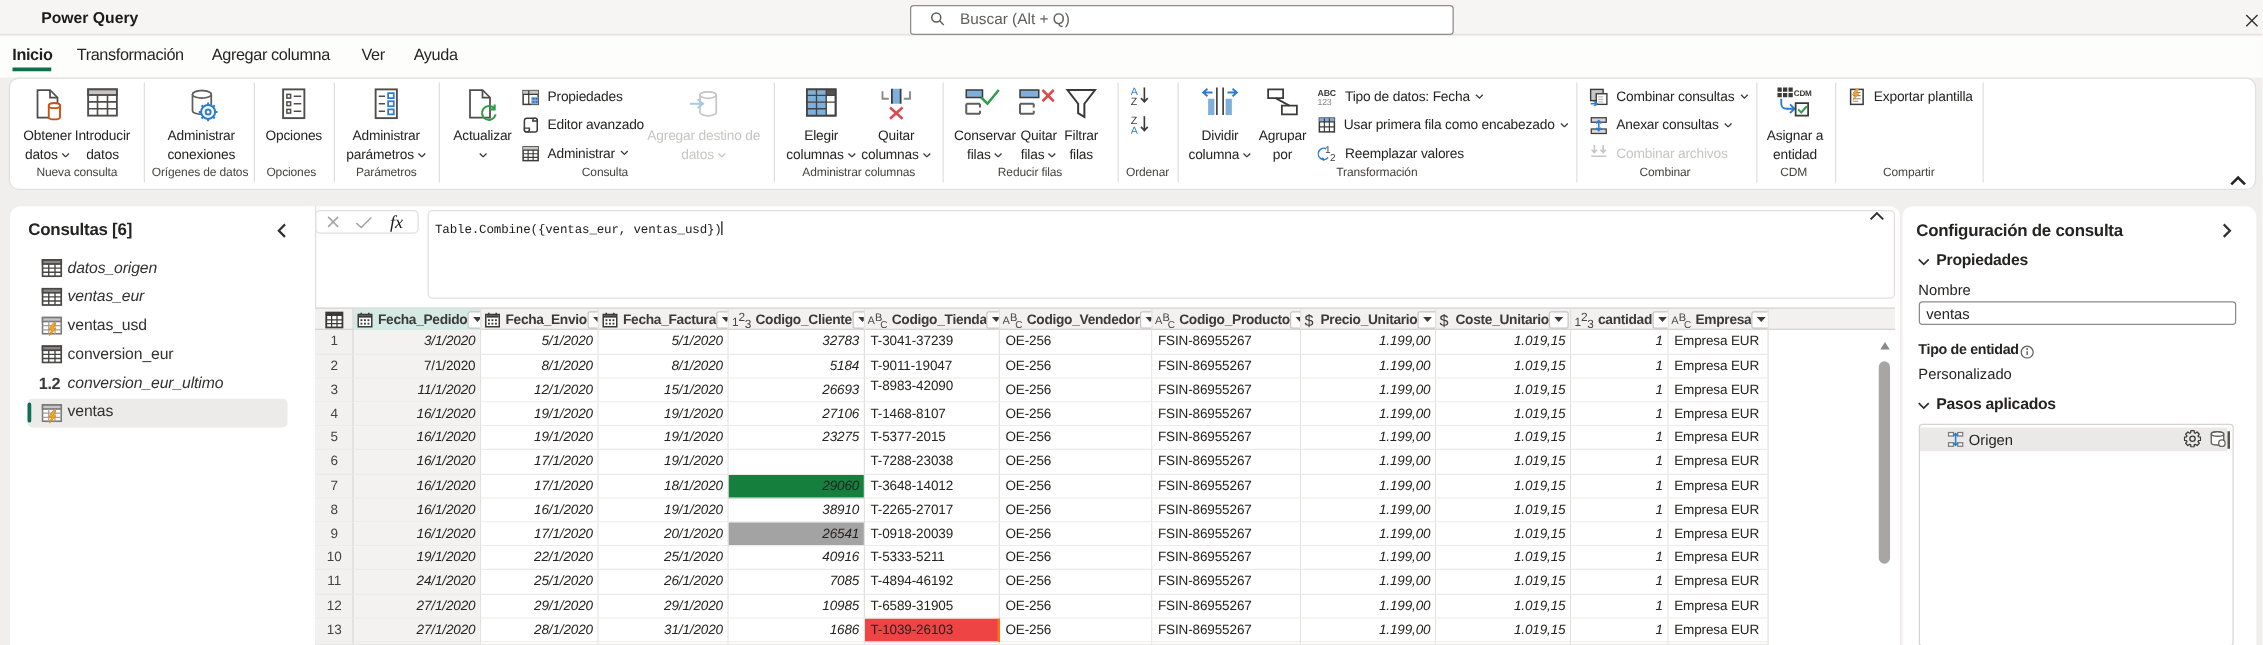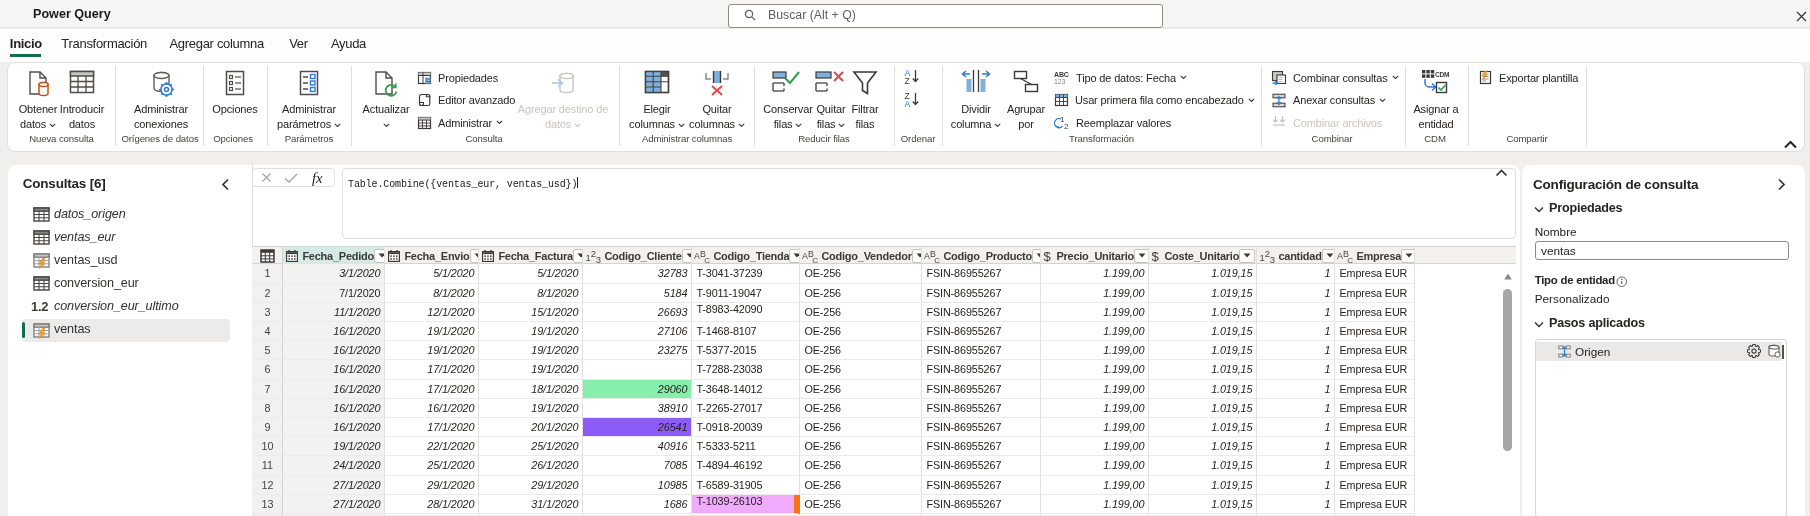--- a/index.html
+++ b/index.html
@@ -751,21 +751,21 @@
     </div>
     <div class="abs" style="left:283.4px;top:379.6px;width:102px;height:19.2px;background:#f3f2f1;border-right:1px solid #e3e1df;border-bottom:1px solid #ecebe9;display:flex;align-items:center;padding:0 4px;overflow:hidden;">
       <span style="margin-left:auto;font-size:10.8px;color:#252321;letter-spacing:-0.1px;font-style:italic;">16/1/2020</span>
     </div>
     <div class="abs" style="left:385.4px;top:379.6px;width:94px;height:19.2px;background:#fff;border-right:1px solid #e3e1df;border-bottom:1px solid #ecebe9;display:flex;align-items:center;padding:0 4px;overflow:hidden;">
       <span style="margin-left:auto;font-size:10.8px;color:#252321;letter-spacing:-0.1px;font-style:italic;">17/1/2020</span>
     </div>
     <div class="abs" style="left:479.4px;top:379.6px;width:104px;height:19.2px;background:#fff;border-right:1px solid #e3e1df;border-bottom:1px solid #ecebe9;display:flex;align-items:center;padding:0 4px;overflow:hidden;">
       <span style="margin-left:auto;font-size:10.8px;color:#252321;letter-spacing:-0.1px;font-style:italic;">18/1/2020</span>
     </div>
-    <div class="abs" style="left:583.4px;top:379.6px;width:109px;height:19.2px;background:#86efac;border-right:1px solid #e3e1df;border-bottom:1px solid #ecebe9;display:flex;align-items:center;padding:0 4px;overflow:hidden;">
+    <div class="abs" style="left:583.4px;top:379.6px;width:109px;height:19.2px;background:#15803d;border-right:1px solid #e3e1df;border-bottom:1px solid #ecebe9;display:flex;align-items:center;padding:0 4px;overflow:hidden;">
       <span style="margin-left:auto;font-size:10.8px;color:#252321;letter-spacing:-0.1px;font-style:italic;">29060</span>
     </div>
     <div class="abs" style="left:692.4px;top:379.6px;width:108px;height:19.2px;background:#fff;border-right:1px solid #e3e1df;border-bottom:1px solid #ecebe9;display:flex;align-items:center;padding:0 4px;overflow:hidden;">
       <span style="font-size:10.8px;color:#252321;letter-spacing:-0.1px;">T-3648-14012</span>
     </div>
     <div class="abs" style="left:800.4px;top:379.6px;width:122px;height:19.2px;background:#fff;border-right:1px solid #e3e1df;border-bottom:1px solid #ecebe9;display:flex;align-items:center;padding:0 4px;overflow:hidden;">
       <span style="font-size:10.8px;color:#252321;letter-spacing:-0.1px;">OE-256</span>
     </div>
     <div class="abs" style="left:922.4px;top:379.6px;width:119px;height:19.2px;background:#fff;border-right:1px solid #e3e1df;border-bottom:1px solid #ecebe9;display:flex;align-items:center;padding:0 4px;overflow:hidden;">
       <span style="font-size:10.8px;color:#252321;letter-spacing:-0.1px;">FSIN-86955267</span>
@@ -823,21 +823,21 @@
     </div>
     <div class="abs" style="left:283.4px;top:418px;width:102px;height:19.2px;background:#f3f2f1;border-right:1px solid #e3e1df;border-bottom:1px solid #ecebe9;display:flex;align-items:center;padding:0 4px;overflow:hidden;">
       <span style="margin-left:auto;font-size:10.8px;color:#252321;letter-spacing:-0.1px;font-style:italic;">16/1/2020</span>
     </div>
     <div class="abs" style="left:385.4px;top:418px;width:94px;height:19.2px;background:#fff;border-right:1px solid #e3e1df;border-bottom:1px solid #ecebe9;display:flex;align-items:center;padding:0 4px;overflow:hidden;">
       <span style="margin-left:auto;font-size:10.8px;color:#252321;letter-spacing:-0.1px;font-style:italic;">17/1/2020</span>
     </div>
     <div class="abs" style="left:479.4px;top:418px;width:104px;height:19.2px;background:#fff;border-right:1px solid #e3e1df;border-bottom:1px solid #ecebe9;display:flex;align-items:center;padding:0 4px;overflow:hidden;">
       <span style="margin-left:auto;font-size:10.8px;color:#252321;letter-spacing:-0.1px;font-style:italic;">20/1/2020</span>
     </div>
-    <div class="abs" style="left:583.4px;top:418px;width:109px;height:19.2px;background:#8b5cf6;border-right:1px solid #e3e1df;border-bottom:1px solid #ecebe9;display:flex;align-items:center;padding:0 4px;overflow:hidden;">
+    <div class="abs" style="left:583.4px;top:418px;width:109px;height:19.2px;background:#a3a3a3;border-right:1px solid #e3e1df;border-bottom:1px solid #ecebe9;display:flex;align-items:center;padding:0 4px;overflow:hidden;">
       <span style="margin-left:auto;font-size:10.8px;color:#252321;letter-spacing:-0.1px;font-style:italic;">26541</span>
     </div>
     <div class="abs" style="left:692.4px;top:418px;width:108px;height:19.2px;background:#fff;border-right:1px solid #e3e1df;border-bottom:1px solid #ecebe9;display:flex;align-items:center;padding:0 4px;overflow:hidden;">
       <span style="font-size:10.8px;color:#252321;letter-spacing:-0.1px;">T-0918-20039</span>
     </div>
     <div class="abs" style="left:800.4px;top:418px;width:122px;height:19.2px;background:#fff;border-right:1px solid #e3e1df;border-bottom:1px solid #ecebe9;display:flex;align-items:center;padding:0 4px;overflow:hidden;">
       <span style="font-size:10.8px;color:#252321;letter-spacing:-0.1px;">OE-256</span>
     </div>
     <div class="abs" style="left:922.4px;top:418px;width:119px;height:19.2px;background:#fff;border-right:1px solid #e3e1df;border-bottom:1px solid #ecebe9;display:flex;align-items:center;padding:0 4px;overflow:hidden;">
       <span style="font-size:10.8px;color:#252321;letter-spacing:-0.1px;">FSIN-86955267</span>
@@ -970,21 +970,21 @@
     </div>
     <div class="abs" style="left:385.4px;top:494.8px;width:94px;height:19.2px;background:#fff;border-right:1px solid #e3e1df;border-bottom:1px solid #ecebe9;display:flex;align-items:center;padding:0 4px;overflow:hidden;">
       <span style="margin-left:auto;font-size:10.8px;color:#252321;letter-spacing:-0.1px;font-style:italic;">28/1/2020</span>
     </div>
     <div class="abs" style="left:479.4px;top:494.8px;width:104px;height:19.2px;background:#fff;border-right:1px solid #e3e1df;border-bottom:1px solid #ecebe9;display:flex;align-items:center;padding:0 4px;overflow:hidden;">
       <span style="margin-left:auto;font-size:10.8px;color:#252321;letter-spacing:-0.1px;font-style:italic;">31/1/2020</span>
     </div>
     <div class="abs" style="left:583.4px;top:494.8px;width:109px;height:19.2px;background:#fff;border-right:1px solid #e3e1df;border-bottom:1px solid #ecebe9;display:flex;align-items:center;padding:0 4px;overflow:hidden;">
       <span style="margin-left:auto;font-size:10.8px;color:#252321;letter-spacing:-0.1px;font-style:italic;">1686</span>
     </div>
-    <div class="abs" style="left:692.4px;top:494.8px;width:108px;height:19.2px;background:#f0abfc;border-right:6px solid #f97316;border-bottom:1px solid #ecebe9;display:flex;align-items:flex-start;padding:0 4px;overflow:hidden;">
+    <div class="abs" style="left:692.4px;top:494.8px;width:108px;height:19.2px;background:#ef4444;border-right:2px solid #f97316;border-bottom:1px solid #ecebe9;display:flex;align-items:center;padding:0 4px;overflow:hidden;">
       <span style="font-size:10.8px;color:#252321;letter-spacing:-0.1px;">T-1039-26103</span>
     </div>
     <div class="abs" style="left:800.4px;top:494.8px;width:122px;height:19.2px;background:#fff;border-right:1px solid #e3e1df;border-bottom:1px solid #ecebe9;display:flex;align-items:center;padding:0 4px;overflow:hidden;">
       <span style="font-size:10.8px;color:#252321;letter-spacing:-0.1px;">OE-256</span>
     </div>
     <div class="abs" style="left:922.4px;top:494.8px;width:119px;height:19.2px;background:#fff;border-right:1px solid #e3e1df;border-bottom:1px solid #ecebe9;display:flex;align-items:center;padding:0 4px;overflow:hidden;">
       <span style="font-size:10.8px;color:#252321;letter-spacing:-0.1px;">FSIN-86955267</span>
     </div>
     <div class="abs" style="left:1041.4px;top:494.8px;width:108px;height:19.2px;background:#fff;border-right:1px solid #e3e1df;border-bottom:1px solid #ecebe9;display:flex;align-items:center;padding:0 4px;overflow:hidden;">
       <span style="margin-left:auto;font-size:10.8px;color:#252321;letter-spacing:-0.1px;font-style:italic;">1.199,00</span>

